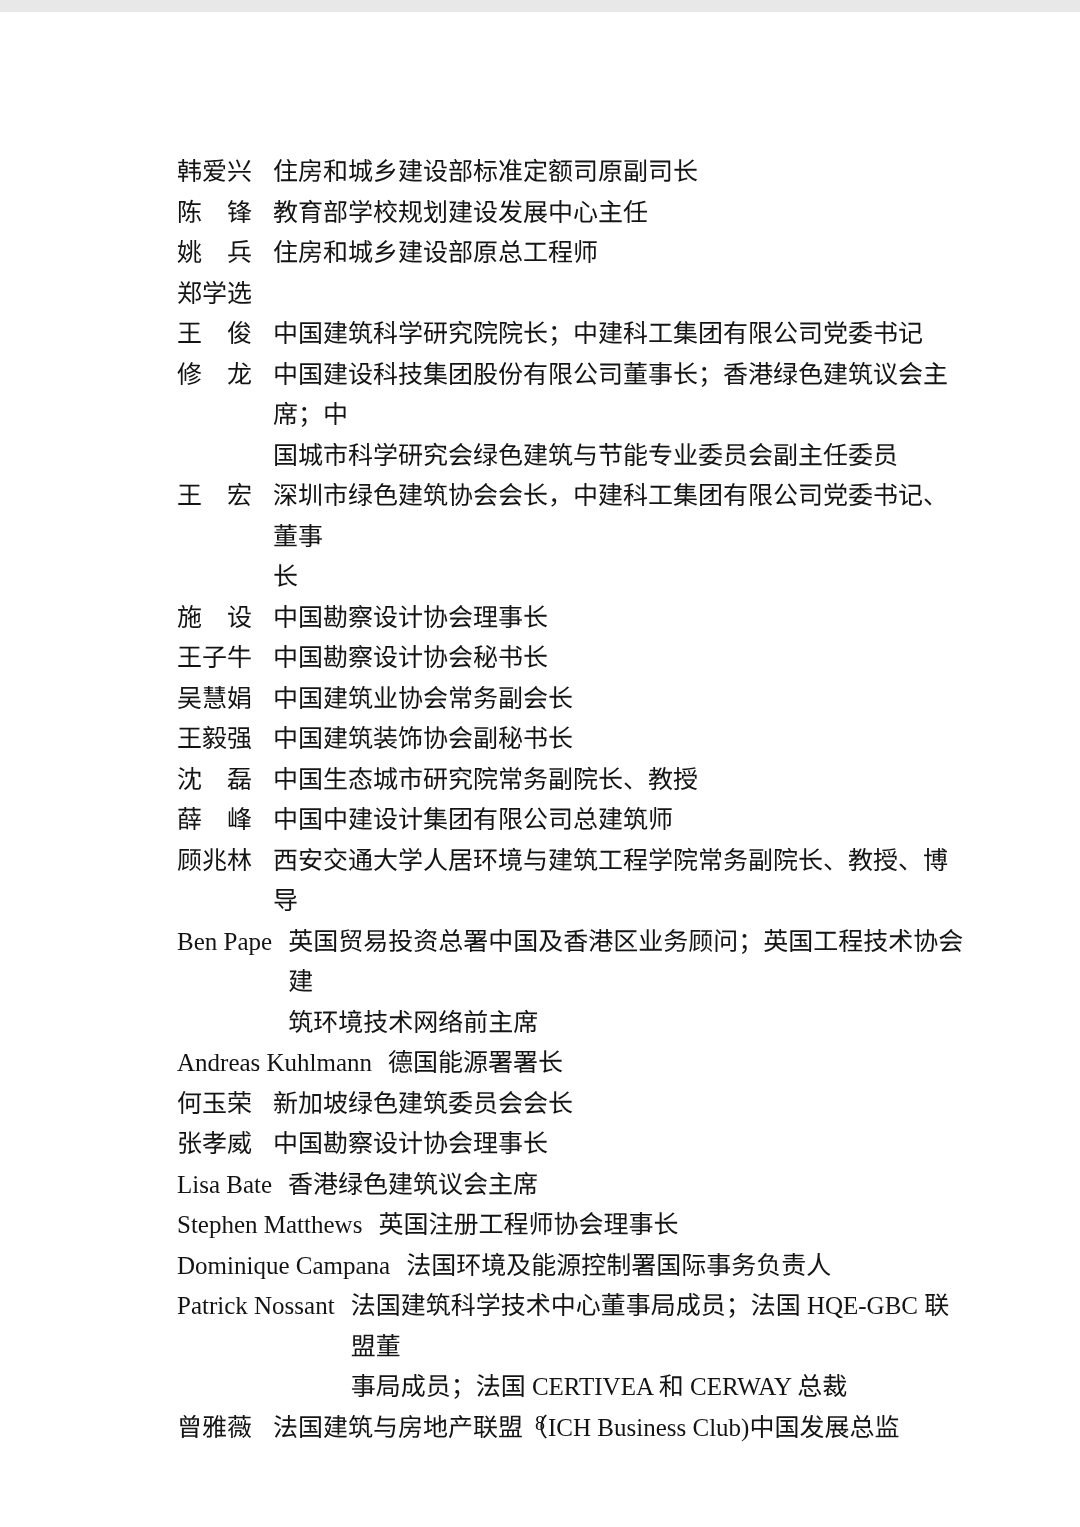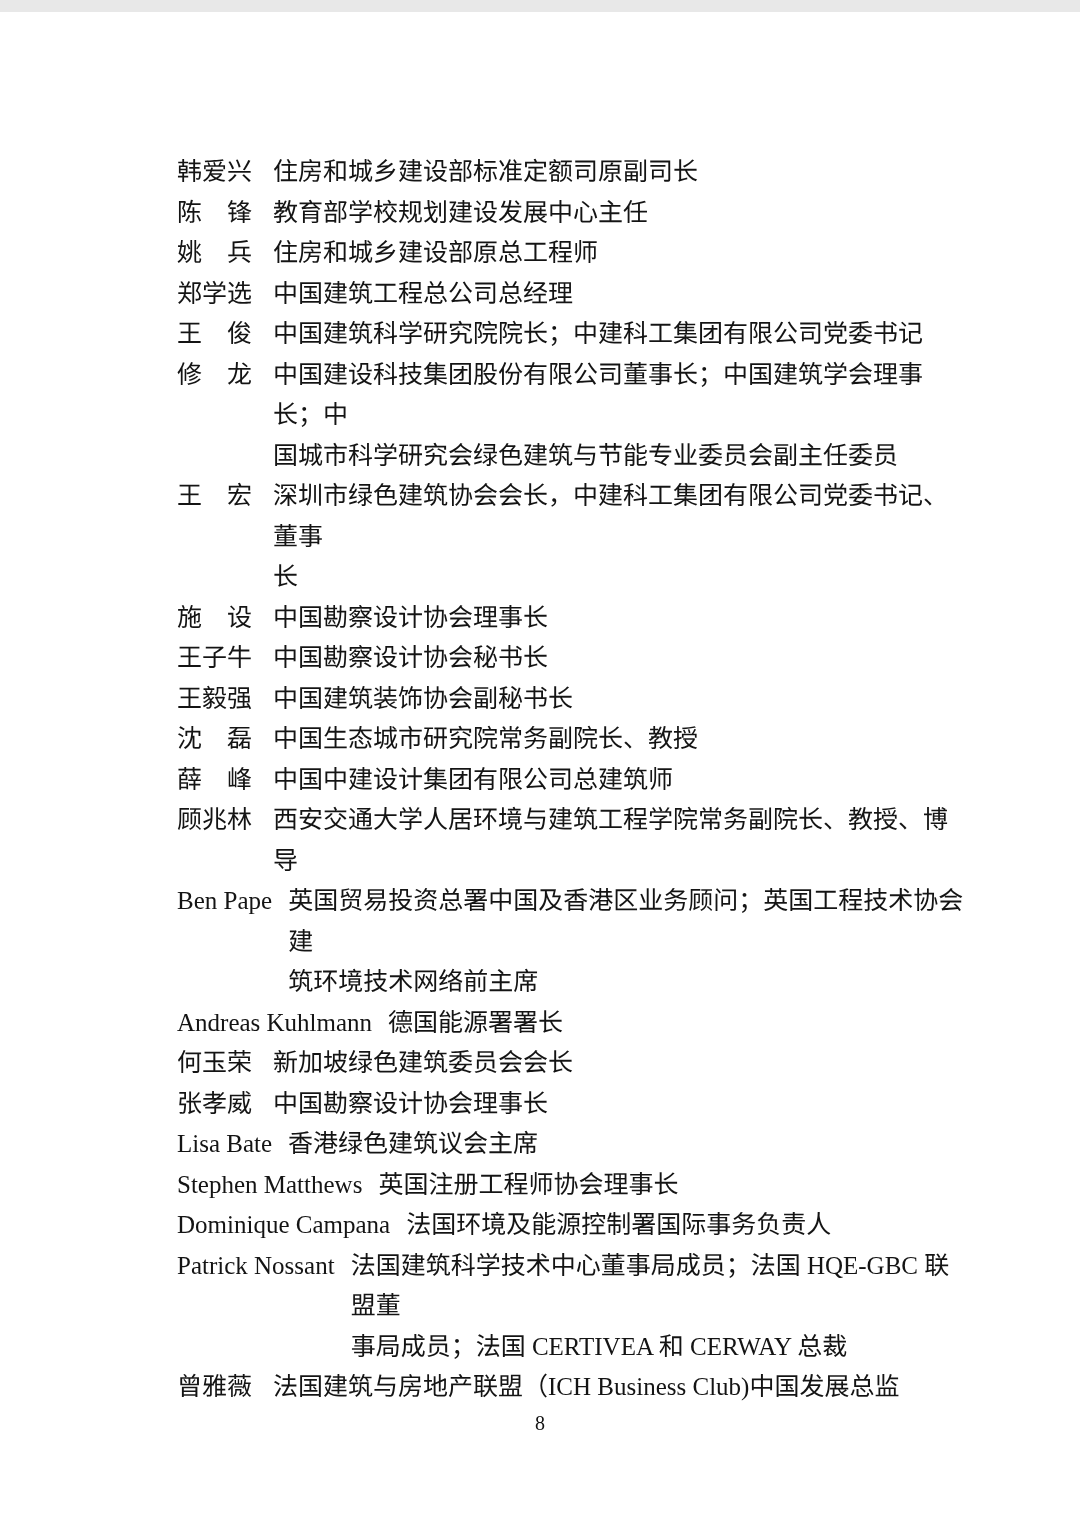--- a/index.html
+++ b/index.html
@@ -60,43 +60,46 @@
     <div class="entry">
       <span class="name">陈　锋</span>
       <span class="desc">教育部学校规划建设发展中心主任</span>
     </div>
     <div class="entry">
       <span class="name">姚　兵</span>
       <span class="desc">住房和城乡建设部原总工程师</span>
     </div>
     <div class="entry">
       <span class="name">郑学选</span>
-      <span class="desc">中国建筑工程总公司总经理</span>
     </div>
     <div class="entry">
       <span class="name">王　俊</span>
       <span class="desc">中国建筑科学研究院院长；中建科工集团有限公司党委书记</span>
     </div>
     <div class="entry">
       <span class="name">修　龙</span>
-      <span class="desc">中国建设科技集团股份有限公司董事长；中国建筑学会理事长；中
+      <span class="desc">中国建设科技集团股份有限公司董事长；香港绿色建筑议会主席；中
 国城市科学研究会绿色建筑与节能专业委员会副主任委员</span>
     </div>
     <div class="entry">
       <span class="name">王　宏</span>
       <span class="desc">深圳市绿色建筑协会会长，中建科工集团有限公司党委书记、董事
 长</span>
     </div>
     <div class="entry">
       <span class="name">施　设</span>
       <span class="desc">中国勘察设计协会理事长</span>
     </div>
     <div class="entry">
       <span class="name">王子牛</span>
       <span class="desc">中国勘察设计协会秘书长</span>
+    </div>
+    <div class="entry">
+      <span class="name">吴慧娟</span>
+      <span class="desc">中国建筑业协会常务副会长</span>
     </div>
     <div class="entry">
       <span class="name">王毅强</span>
       <span class="desc">中国建筑装饰协会副秘书长</span>
     </div>
     <div class="entry">
       <span class="name">沈　磊</span>
       <span class="desc">中国生态城市研究院常务副院长、教授</span>
     </div>
     <div class="entry">

